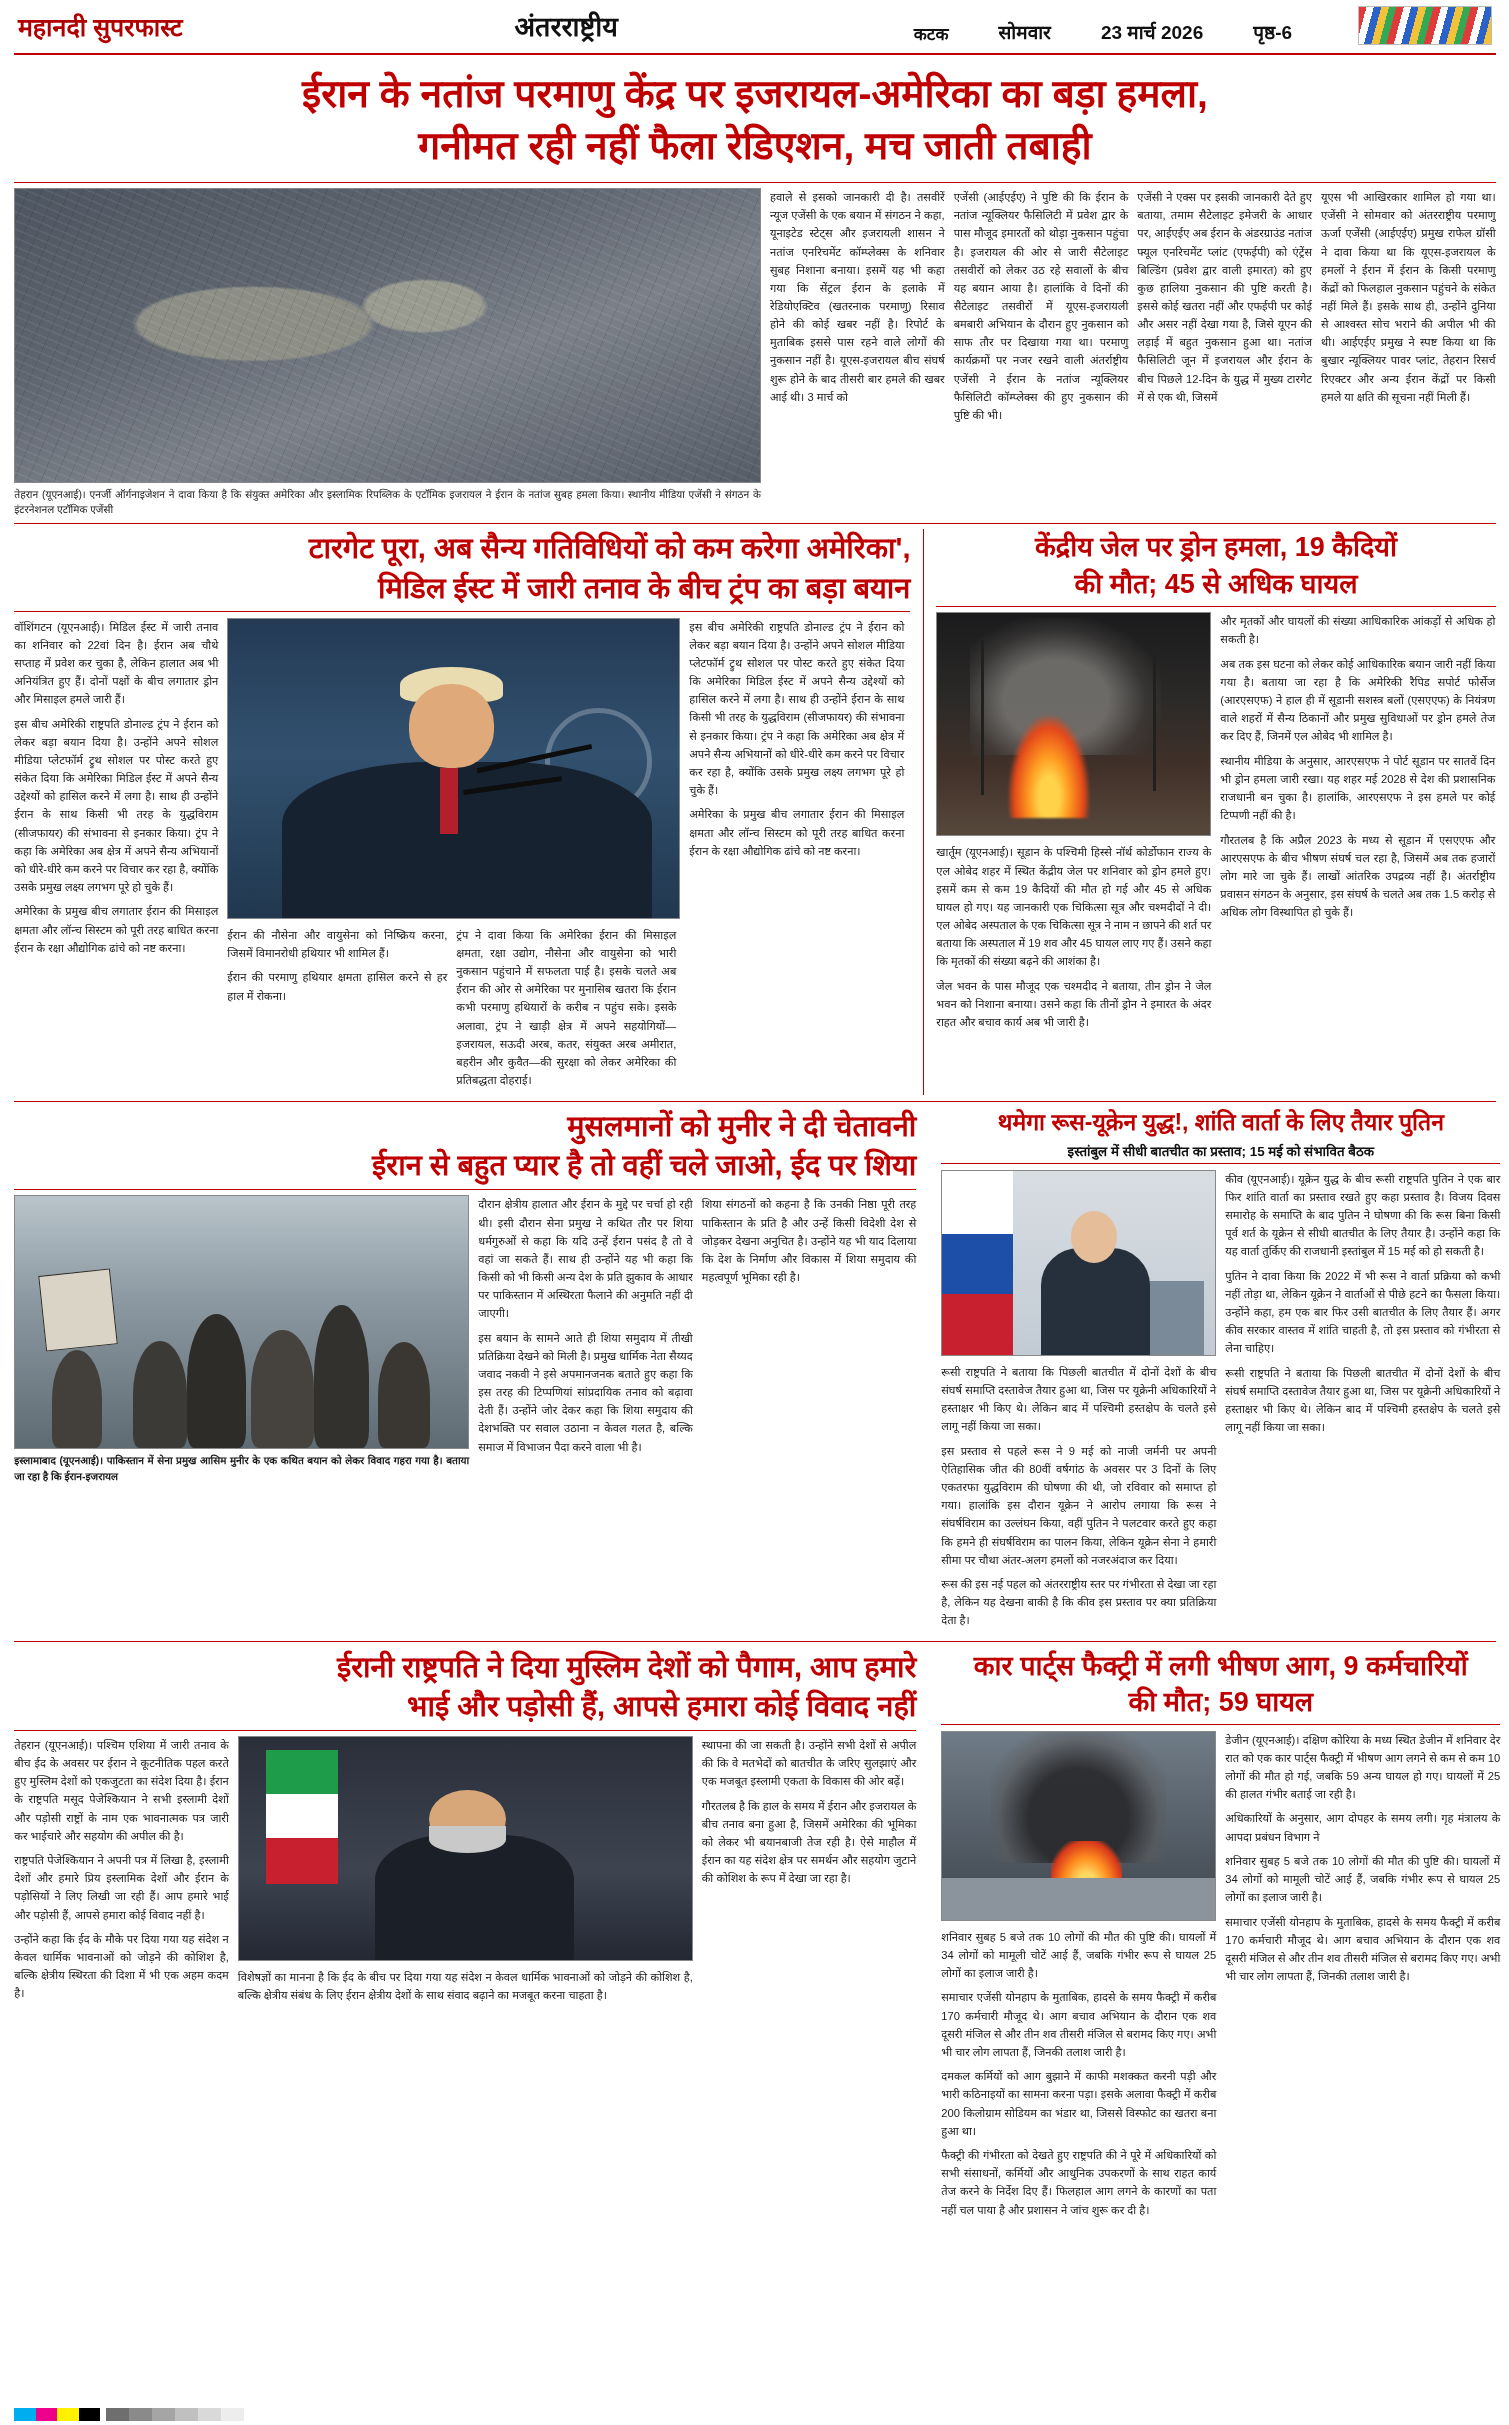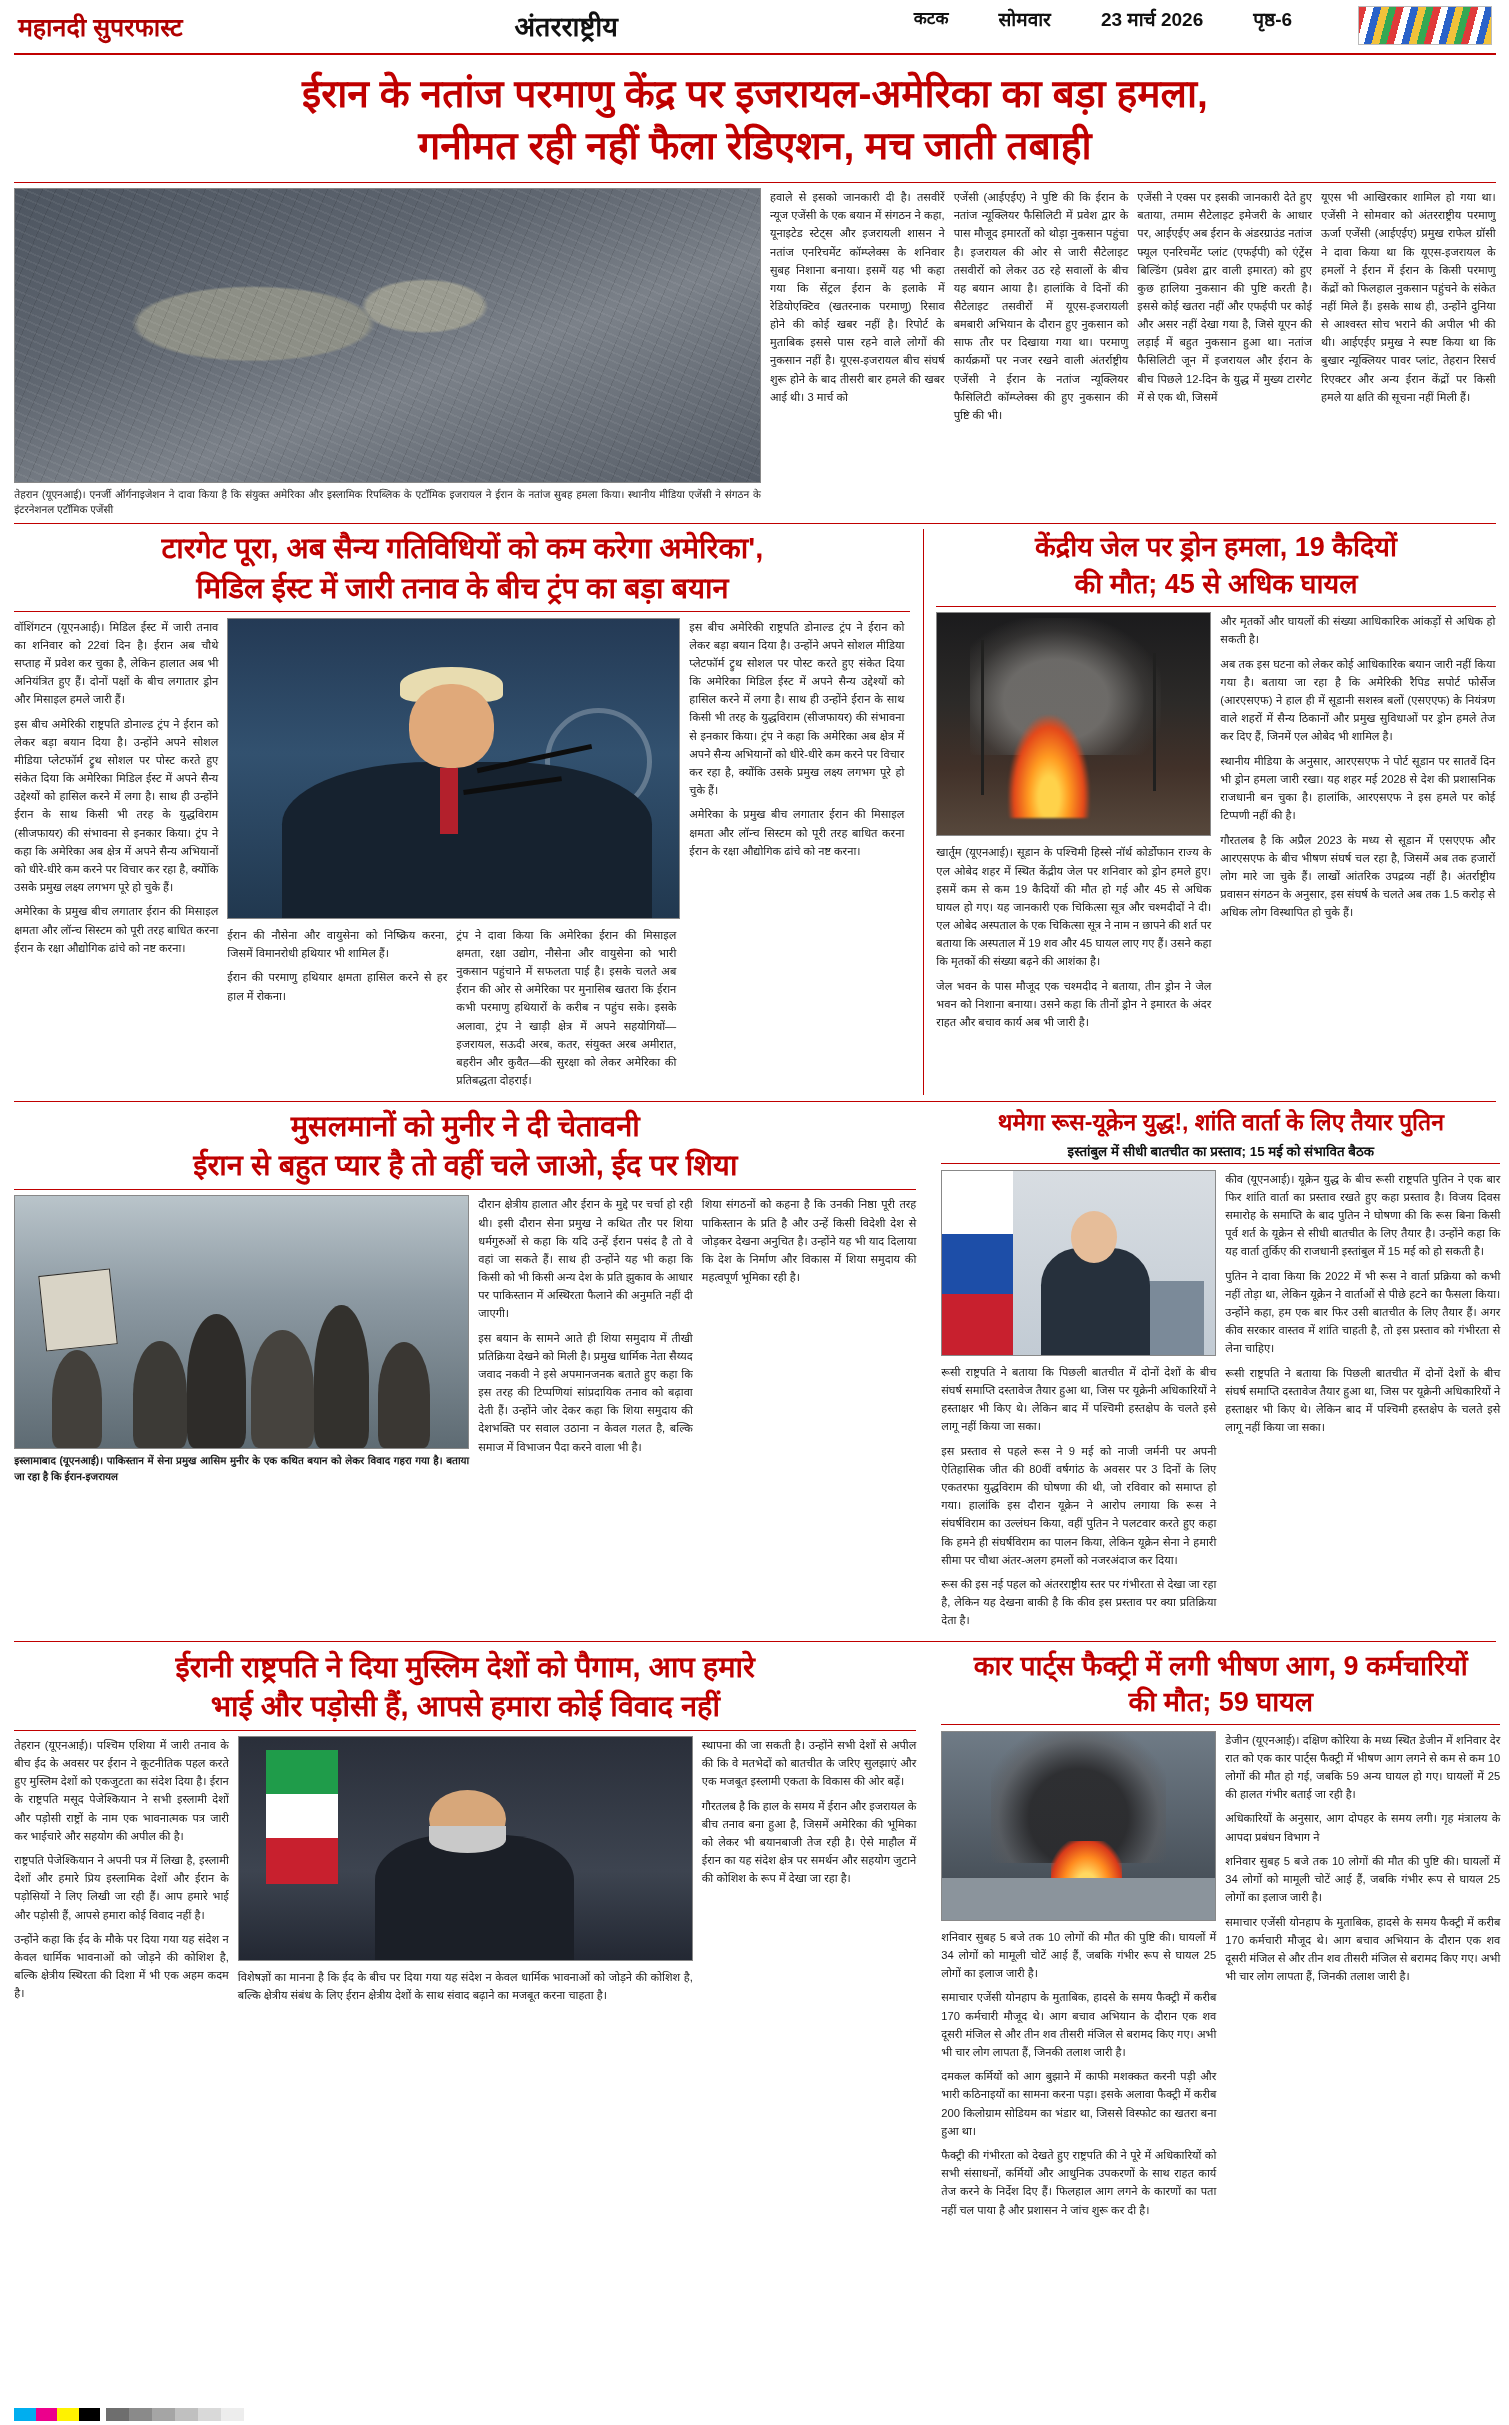--- a/index.html
+++ b/index.html
@@ -20,21 +20,21 @@
     padding:5.4px 3.6px 7.2px 3.6px;
     height:55px;
   }
   .mh-left {
     font-size:25px; font-weight:bold; color:#b00000; letter-spacing:0px;
     white-space:nowrap;
   }
   .mh-center {
     font-size:27px; font-weight:bold; color:#111; flex:0 0 auto; padding-left:36px;
   }
-  .mh-meta { display:flex; align-items:flex-start; gap:50px; font-size:19px; font-weight:bold; color:#111; }
+  .mh-meta { display:flex; align-items:flex-end; gap:50px; font-size:19px; font-weight:bold; color:#111; }
   .mh-meta .city { font-size:17px; }
   .mh-flag {
     width:134px; height:39px;
     background:
       repeating-linear-gradient(105deg,#e03a3a 0 7.2px,#ffffff 7.2px 14.3px,#2a62c9 14.3px 21.5px,#f2c23b 21.5px 29px,#34a853 29px 36px);
     border:0.9px solid #bbb;
     margin-left:16px;
   }
 
   
@@ -123,21 +123,21 @@
   .factory .smk{ position:absolute; left:18%; top:0; width:64%; height:70%;
     background:radial-gradient(ellipse at 50% 65%, rgba(40,40,42,0.9) 0 40%, rgba(90,90,92,0.55) 65%, rgba(0,0,0,0) 80%);}
   .factory .flm{ position:absolute; left:40%; bottom:12%; width:26%; height:30%;
     background:radial-gradient(ellipse at 50% 80%, #ffd861 0 20%, #ff8b1f 45%, #d8391a 70%, rgba(0,0,0,0) 80%);}
   .factory .bld{ position:absolute; left:0; bottom:0; width:100%; height:22%; background:#8b949c;}
 
   
   .sec-hl {
     color:#c00000; font-weight:bold; text-align:center; line-height:1.35;
   }
-  .sec-hl.big { font-size:29px; }
+  .sec-hl.big { font-size:29px;text-align:right; }
   .sec-hl.mid { font-size:27px; }
   .sec-sub { text-align:center; font-size:13.4px; font-weight:bold; color:#111; margin-top:3.6px; }
 
   .divider-v { width:0.9px; background:#c00000; }
 
   .block { margin-top:5.4px; }
 
   
   .colorbar { position:absolute; left:14.3px; bottom:5.4px; display:flex; align-items:center; gap:0; }
   .colorbar .sw { width:21.5px; height:12.5px; }

